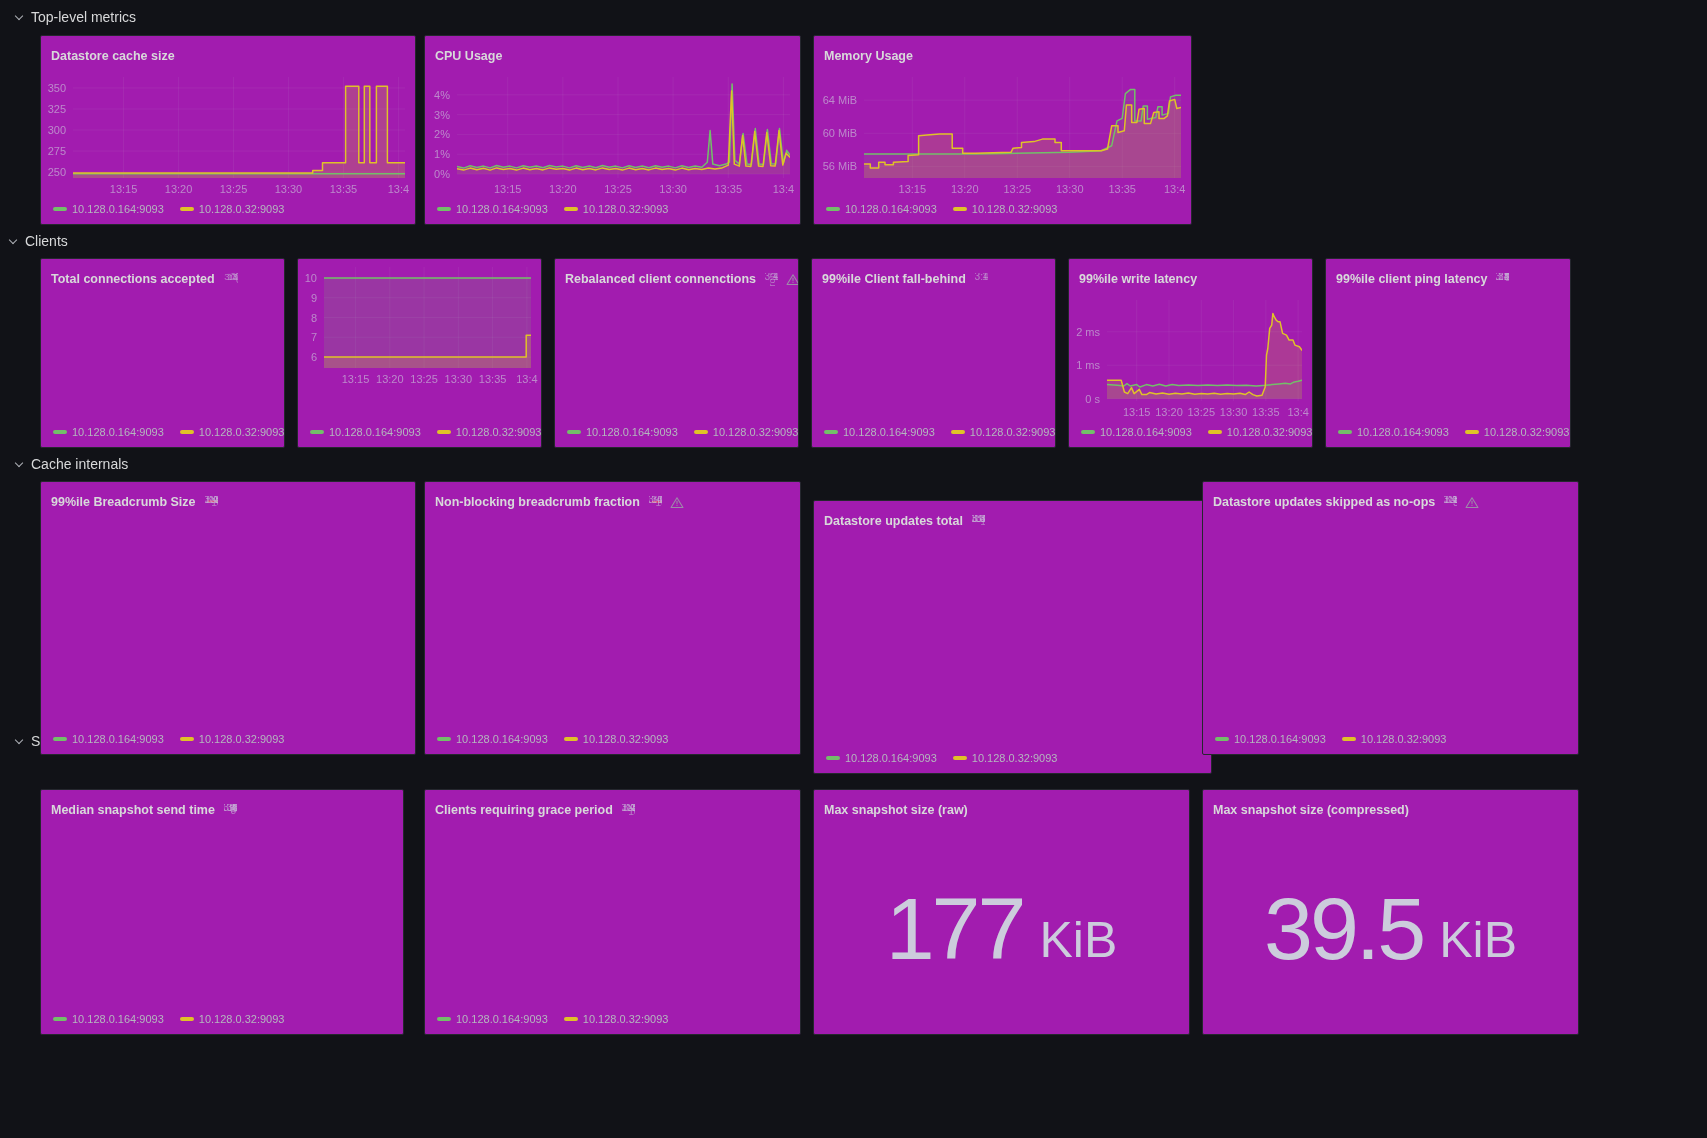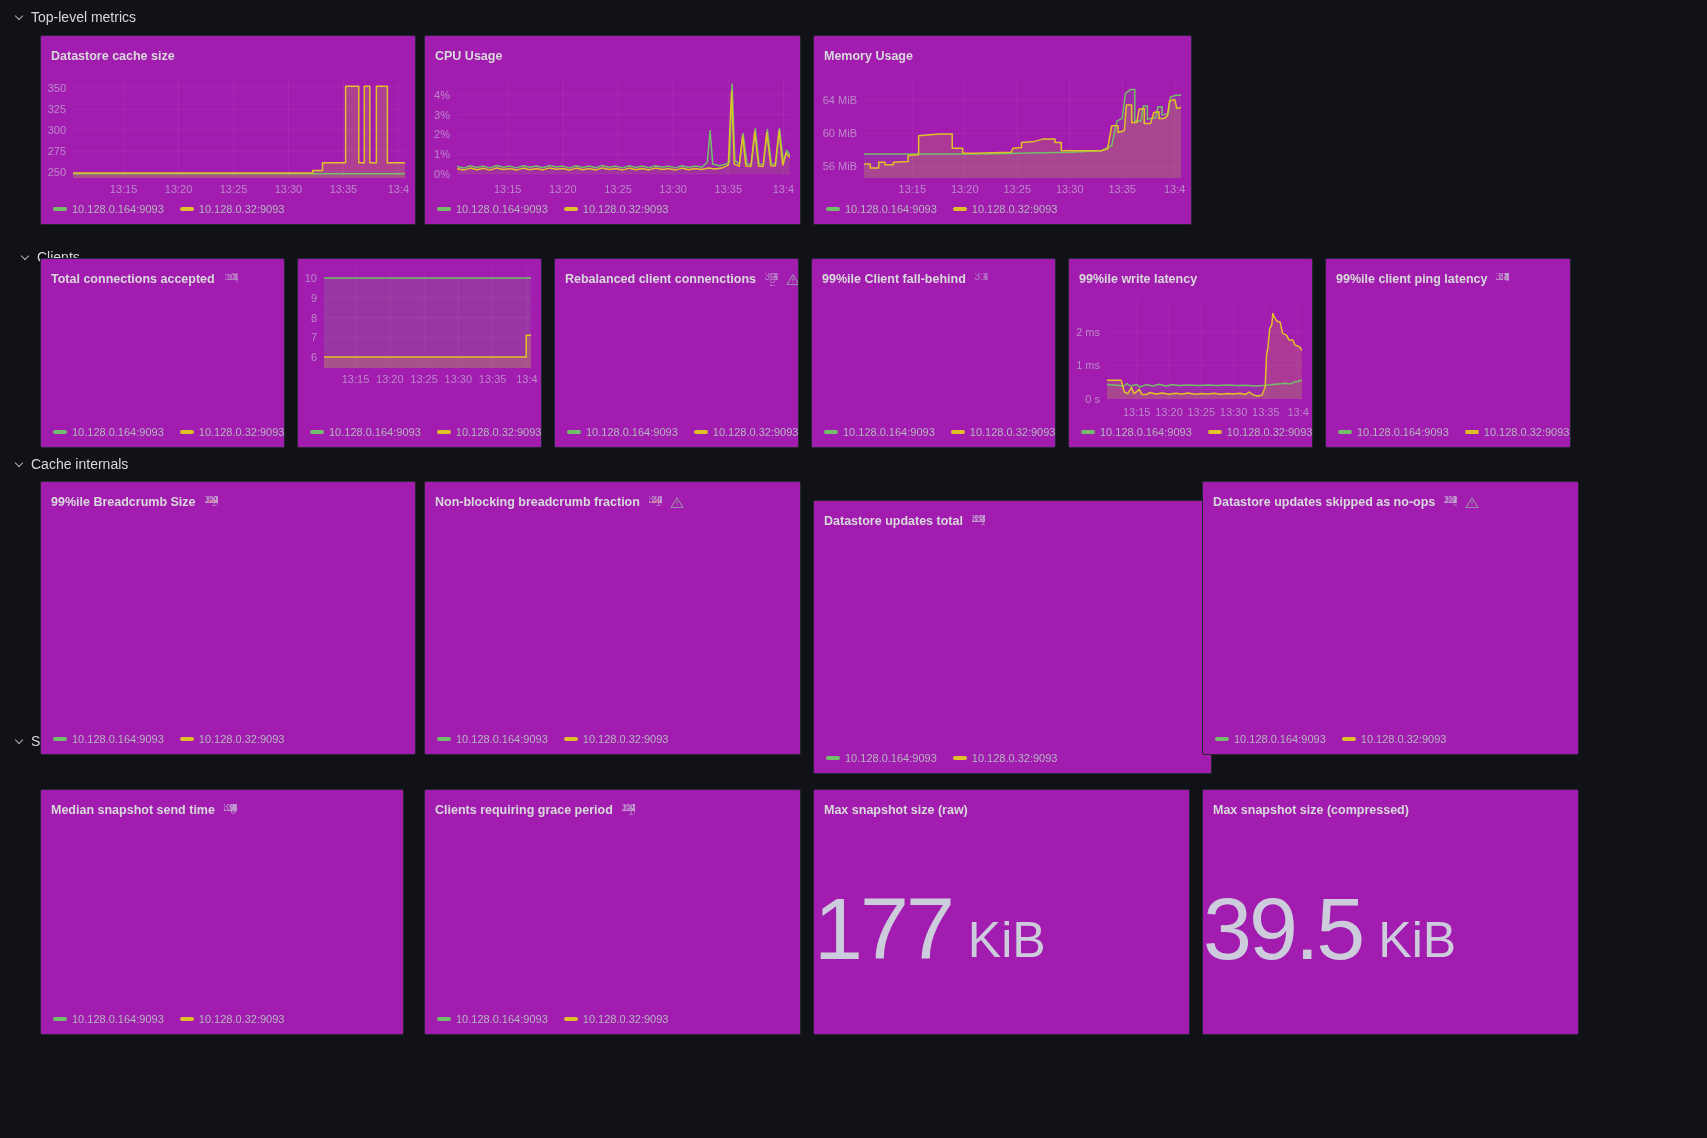--- a/index.html
+++ b/index.html
@@ -12,25 +12,25 @@
   .ptitle{color:#d8d9da;font-size:12.5px;font-weight:600;line-height:14px;white-space:nowrap;}
   .picons{display:flex;gap:8px;align-items:center;}
   .picon{display:inline-flex;opacity:.85;cursor:pointer;}
   .chart{flex:1;position:relative;}
   .chart svg{position:absolute;left:0;top:0;display:block;}
   .plegend{height:21px;display:flex;gap:16px;align-items:center;padding:0 0 5px 12px;font-size:11px;color:#b4b7be;flex:none;}
   .li{display:flex;align-items:center;gap:5px;cursor:pointer;white-space:nowrap;}
   .sw{width:14px;height:4px;border-radius:2px;display:inline-block;flex:none;}
   .c-green{background:#73bf69;}
   .c-yellow{background:#e0c228;}
-  .statwrap{flex:1;display:flex;align-items:center;justify-content:flex-start;}
+  .statwrap{flex:1;display:flex;align-items:center;justify-content:center;}
   .statval{font-size:88px;color:#ccccdc;font-weight:500;letter-spacing:-3px;line-height:1;}
   .statunit{font-size:50px;color:#ccccdc;font-weight:500;margin-left:16px;margin-top:22px;}
   
-  .sec0{left:14px;top:8px;}  .sec1{left:20px;top:232px;margin-top:16px;} .sec2{left:14px;top:455px;} .sec3{left:14px;top:732px;}
+  .sec0{left:14px;top:8px;}  .sec1{left:8px;top:232px;} .sec2{left:14px;top:455px;} .sec3{left:14px;top:732px;}
   .p0{left:14px;top:35px;width:376px;height:190px;}
   .p1{left:398px;top:35px;width:377px;height:190px;justify-content:center;}
   .p2{left:787px;top:35px;width:379px;height:190px;}
   .p3{left:14px;top:258px;width:245px;height:190px;}
   .p4{left:271px;top:258px;width:245px;height:190px;}
   .p5{left:528px;top:258px;width:245px;height:190px;}
   .p6{left:785px;top:258px;width:245px;height:190px;}
   .p7{left:1042px;top:258px;width:245px;height:190px;}
   .p8{left:1299px;top:258px;width:246px;height:190px;}
   .p9{left:14px;top:481px;width:376px;height:274px;}

